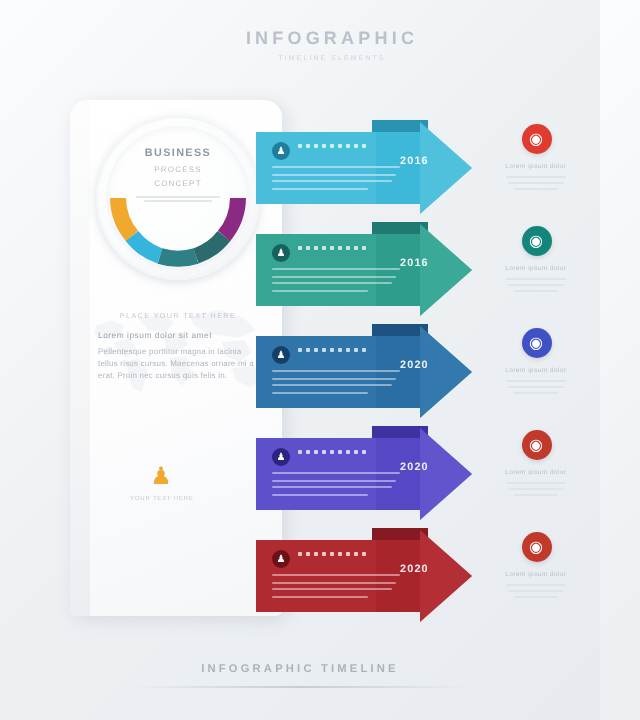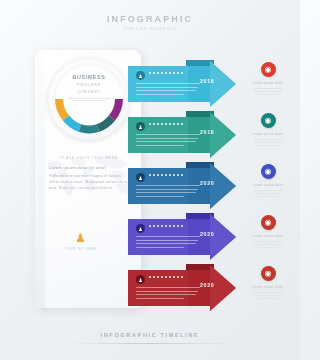--- a/index.html
+++ b/index.html
@@ -8,21 +8,21 @@
     font-family: "Liberation Sans", sans-serif;
     overflow: hidden;
   }
   body {
     background: linear-gradient(135deg, #fbfcfd 0%, #eef1f4 45%, #e7ebef 100%);
     position: relative;
   }
 
   
   .header {
-    position: absolute; top: 14px; left: 0; width: 300px;
+    position: absolute; top: 14px; left: 16px; width: 300px;
     text-align: center;
   }
   .header-title {
     font-size: 9px; letter-spacing: 2.1px; font-weight: bold;
     color: #b9c2ca;
   }
   .header-sub {
     font-size: 3.4px; letter-spacing: 1.1px; color: #ccd4db;
     margin-top: 2.5px;
   }

